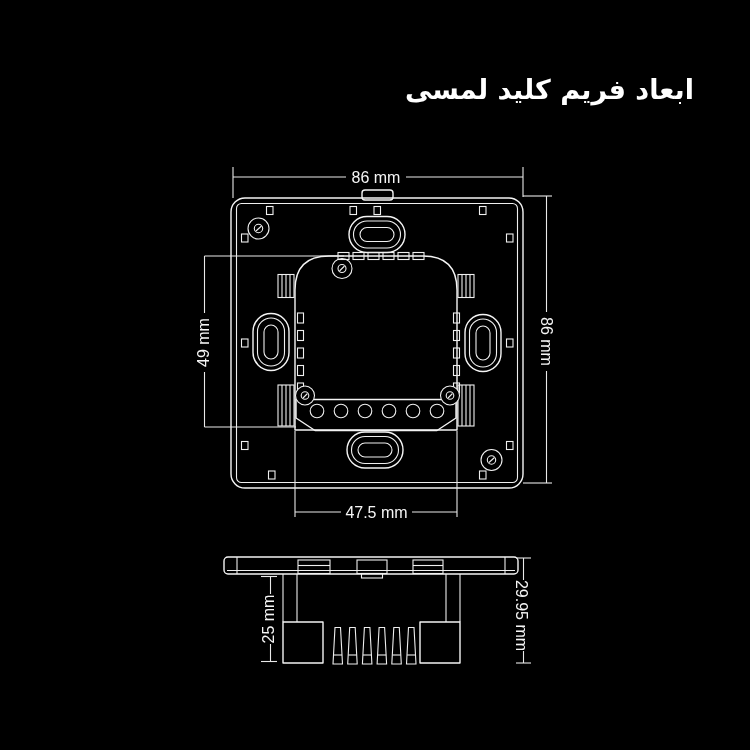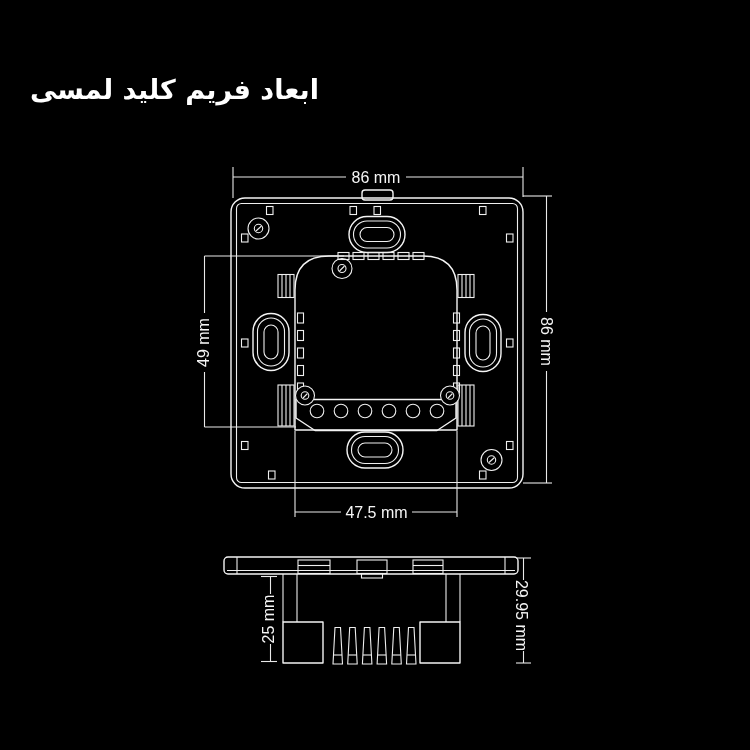--- a/index.html
+++ b/index.html
@@ -2,24 +2,23 @@
 <html><head>
 <meta charset="utf-8">
 <style>
   html,body{margin:0;padding:0;background:#000;}
   body{
     width:750px;height:750px;overflow:hidden;position:relative;
     font-family:"Liberation Sans",sans-serif;
   }
   .title{
     position:absolute;top:74px;left:0;width:694px;
-    text-align:left;color:#fff;font-weight:bold;font-size:27px;
+    text-align:right;color:#fff;font-weight:bold;font-size:27px;
     direction:rtl;letter-spacing:1px;
     font-family:"DejaVu Sans","Liberation Sans",sans-serif;
-    padding-left:30px;
   }
   svg{position:absolute;top:0;left:0;}
   .ln{stroke:#f4f4f4;fill:none;stroke-width:1.4;stroke-linecap:round;stroke-linejoin:round;}
   .fine{stroke:#efefef;fill:none;stroke-width:1.1;}
   .dim{stroke:#e9e9e9;fill:none;stroke-width:1.1;}
   .blk{fill:#000;}
   text.dimtxt{
     fill:#f5f5f5;font-size:16px;
     font-family:"Liberation Sans","DejaVu Sans",sans-serif;
   }

